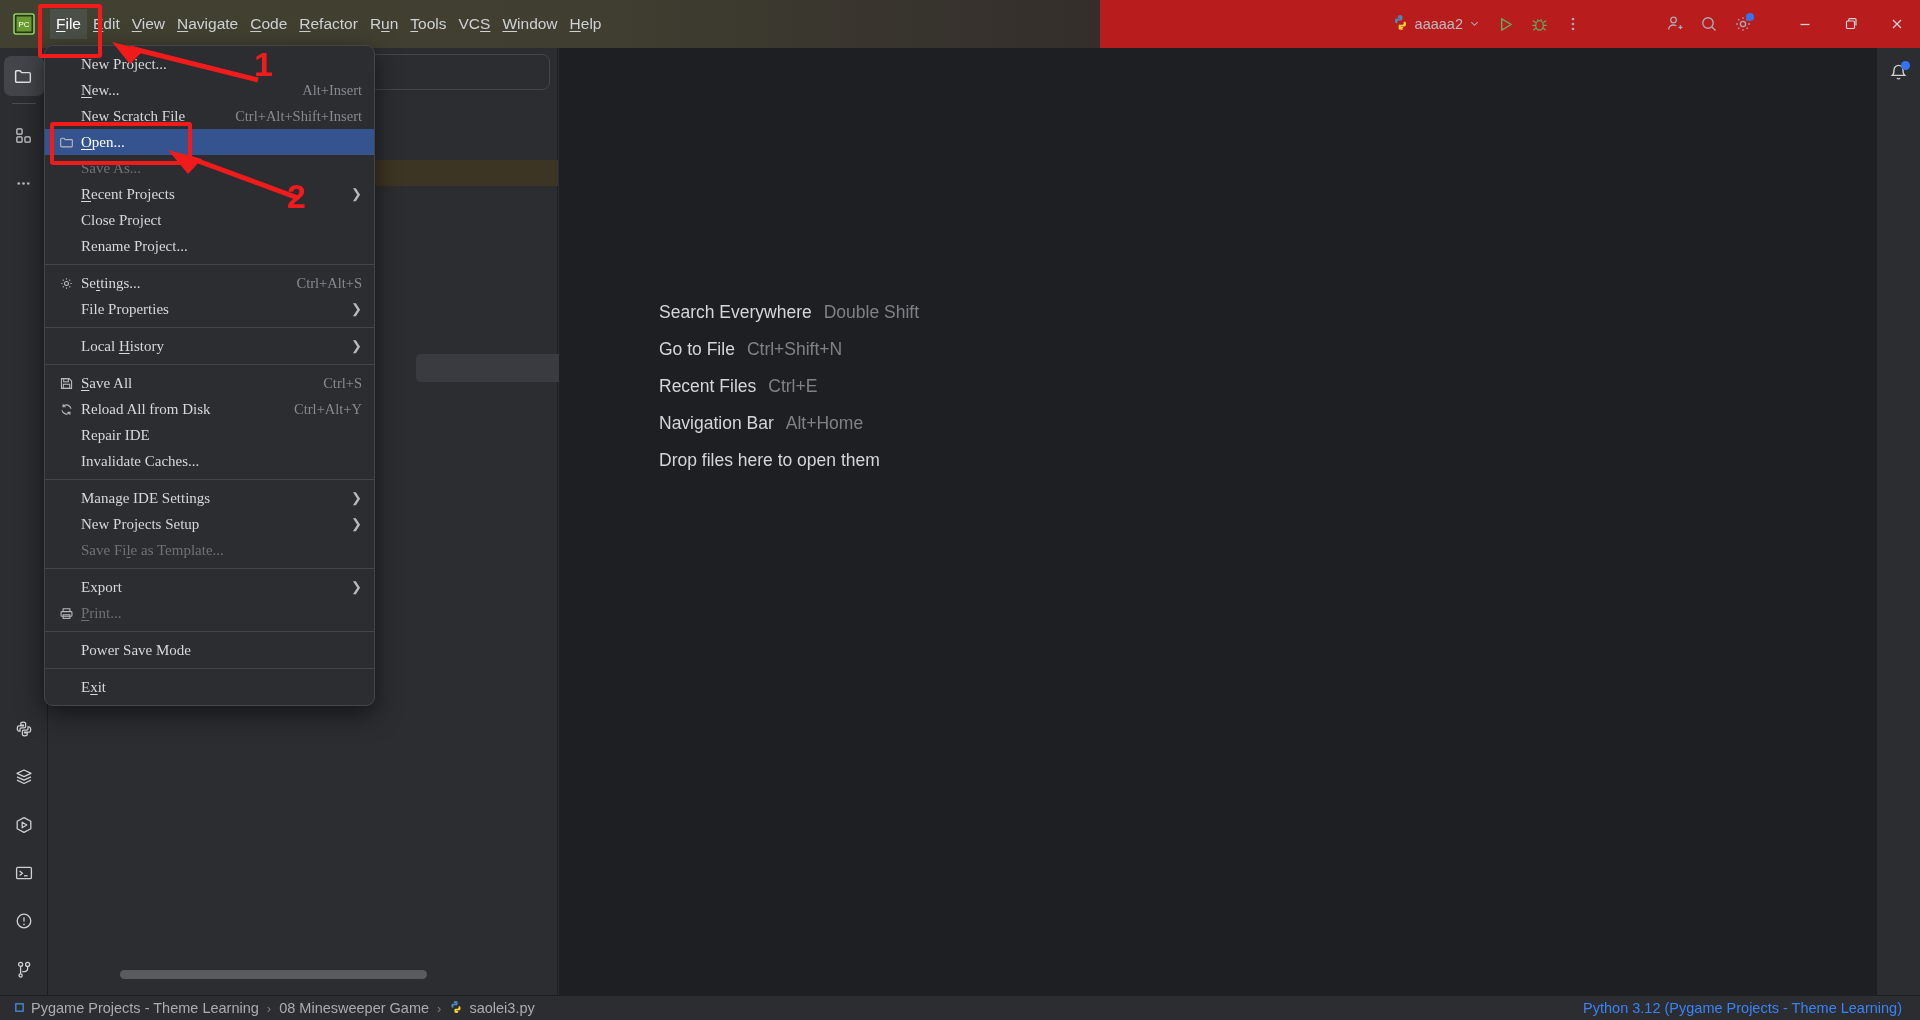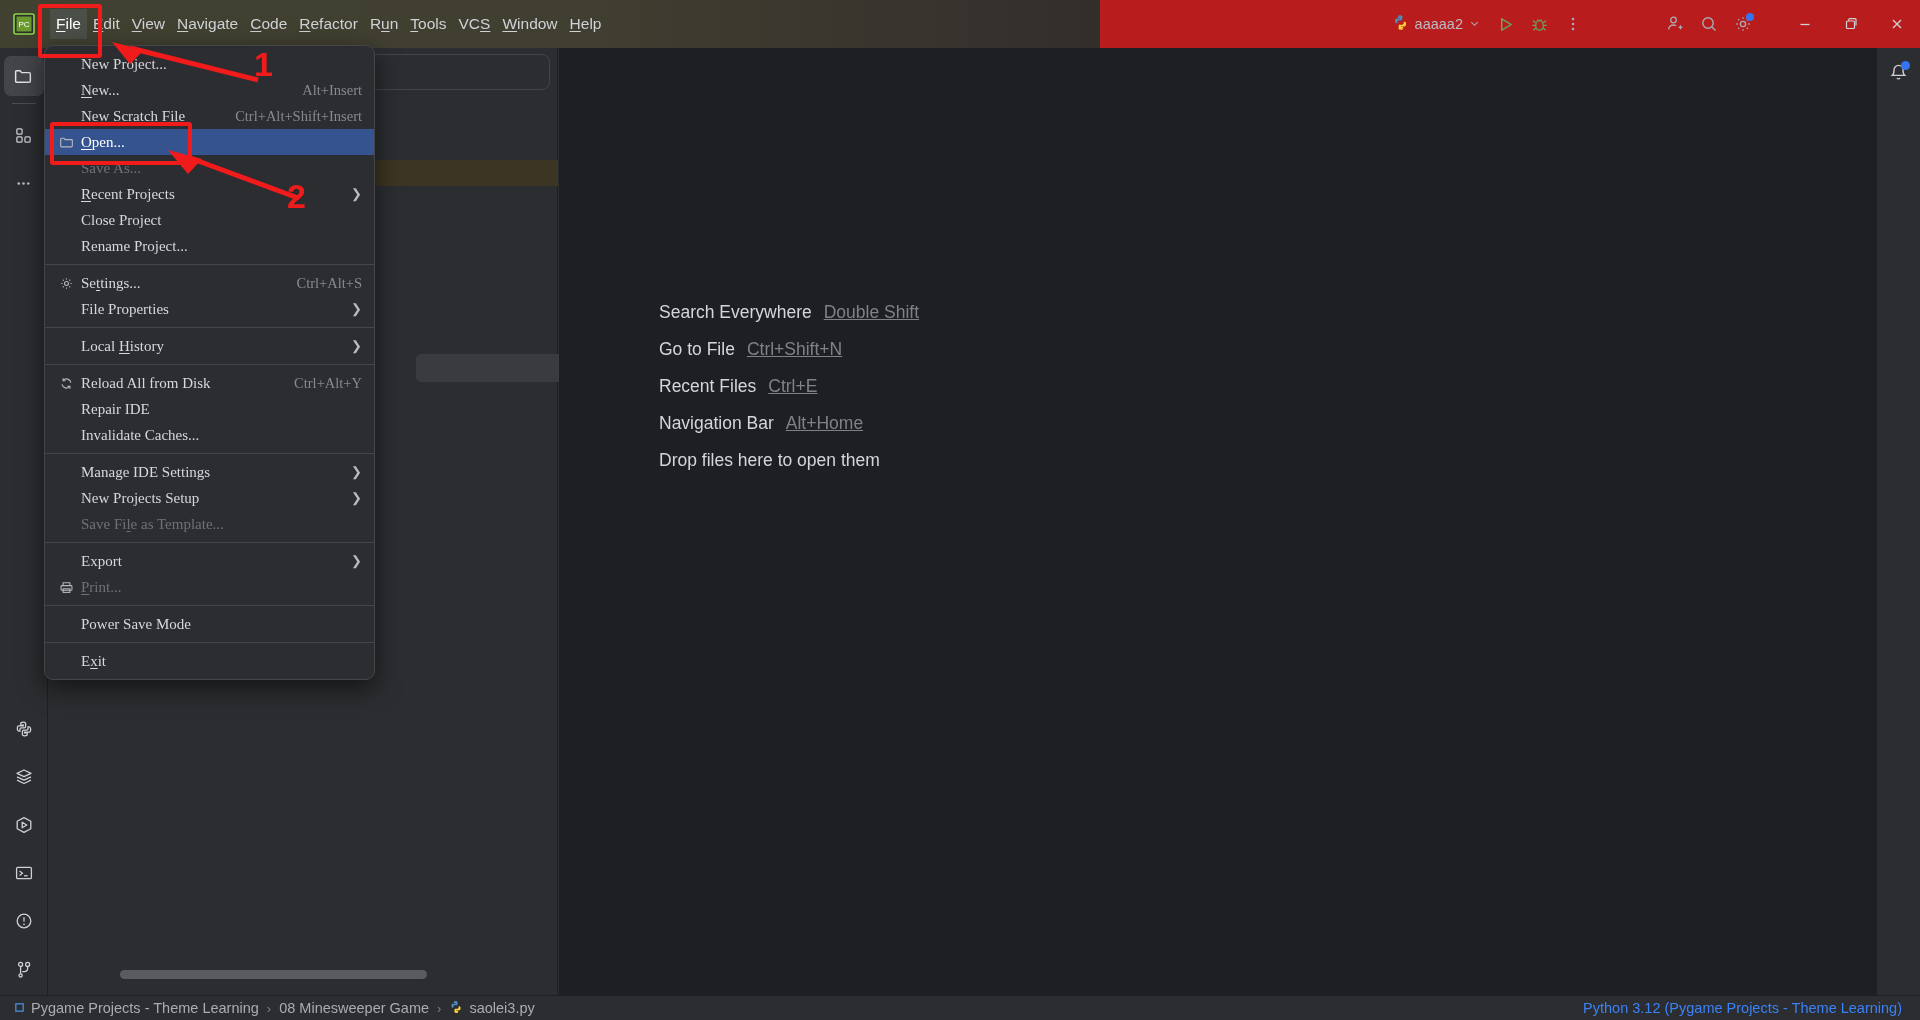--- a/index.html
+++ b/index.html
@@ -104,21 +104,21 @@
   .editor {
     position: absolute; left: 559px; top: 48px; right: 0; height: 947px;
     background: #1e1f22;
   }
   .hints {
     position: absolute; left: 100px; top: 246px;
     display: flex; flex-direction: column; gap: 0px;
   }
   .hint-row { height: 37px; display: flex; align-items: center; font-size: 17.5px; }
   .hint-label { color: #d4d6da; }
-  .hint-key { color: #7e8288; margin-left: 12px; text-decoration: underline; }
+  .hint-key { color: #7e8288; margin-left: 12px; }
 
   .editor-rightrail {
     position: absolute; right: 0; top: 0; width: 44px; height: 947px;
     background: #2b2d30; border-left: 1px solid #1e1f22;
   }
   .bell { position: absolute; right: 11px; top: 14px; color: #ced0d6; }
   .bell-dot { position: absolute; right: 10px; top: 13px; width: 9px; height: 9px; border-radius: 50%; background: #3574f0; }
 
   
   .popup {
@@ -442,20 +442,31 @@
       </div>
       <div class="msep"></div>
       <div class="mrow">
         <span class="micon"></span>
         <span class="mlabel">Local <u>H</u>istory</span>
         <span class="marrow">❯</span>
       </div>
       <div class="msep"></div>
       <div class="mrow">
         <span class="micon">
+          <svg width="15" height="15" viewBox="0 0 16 16" fill="none" stroke="currentColor" stroke-width="1.15">
+            <path d="M2.6 2.8h8.2l2.6 2.6v7.8H2.6z"></path>
+            <rect x="5" y="2.8" width="5" height="3.4"></rect>
+            <rect x="4.6" y="8.8" width="6.8" height="4.4"></rect>
+          </svg>
+        </span>
+        <span class="mlabel"><u>S</u>ave All</span>
+        <span class="mkey">Ctrl+S</span>
+      </div>
+      <div class="mrow">
+        <span class="micon">
           <svg width="15" height="15" viewBox="0 0 16 16" fill="none" stroke="currentColor" stroke-width="1.2">
             <path d="M12.8 7.2a4.9 4.9 0 0 0-8.5-2.4"></path>
             <path d="M3.2 8.8a4.9 4.9 0 0 0 8.5 2.4"></path>
             <path d="M4.4 2.4v2.6h2.6M11.6 13.6V11h-2.6"></path>
           </svg>
         </span>
         <span class="mlabel">Reload All from Disk</span>
         <span class="mkey">Ctrl+Alt+Y</span>
       </div>
       <div class="mrow">

